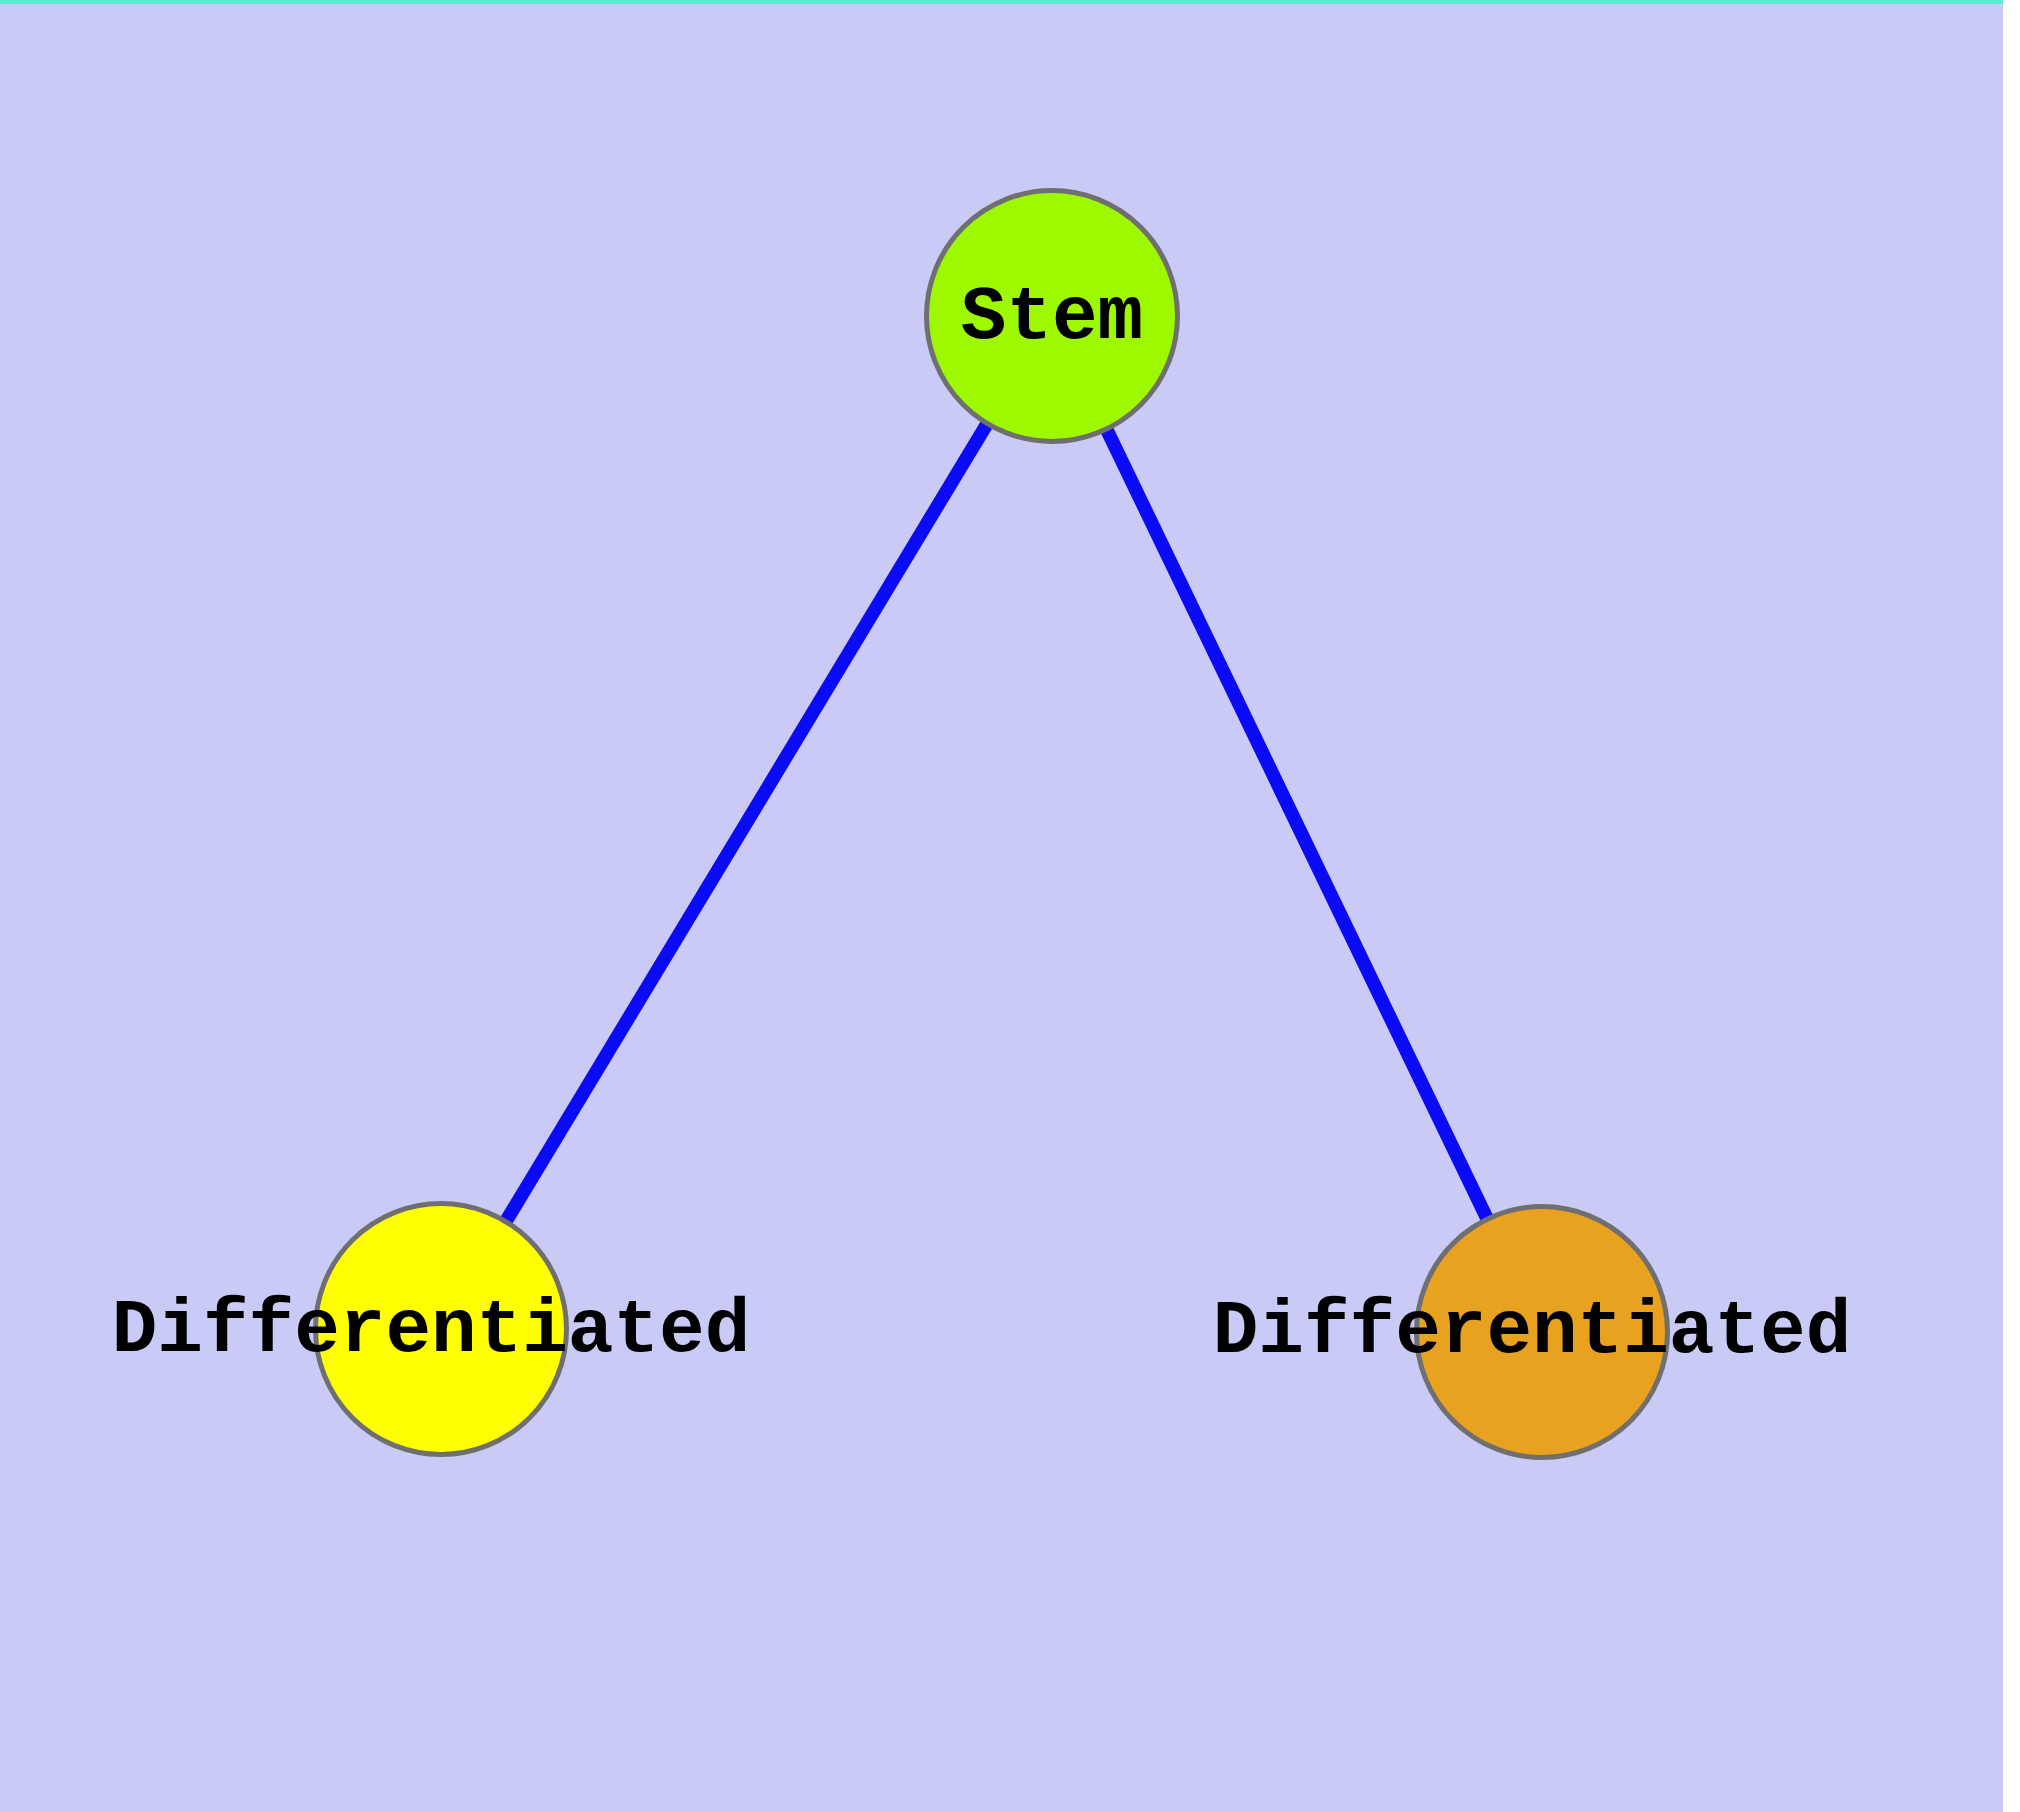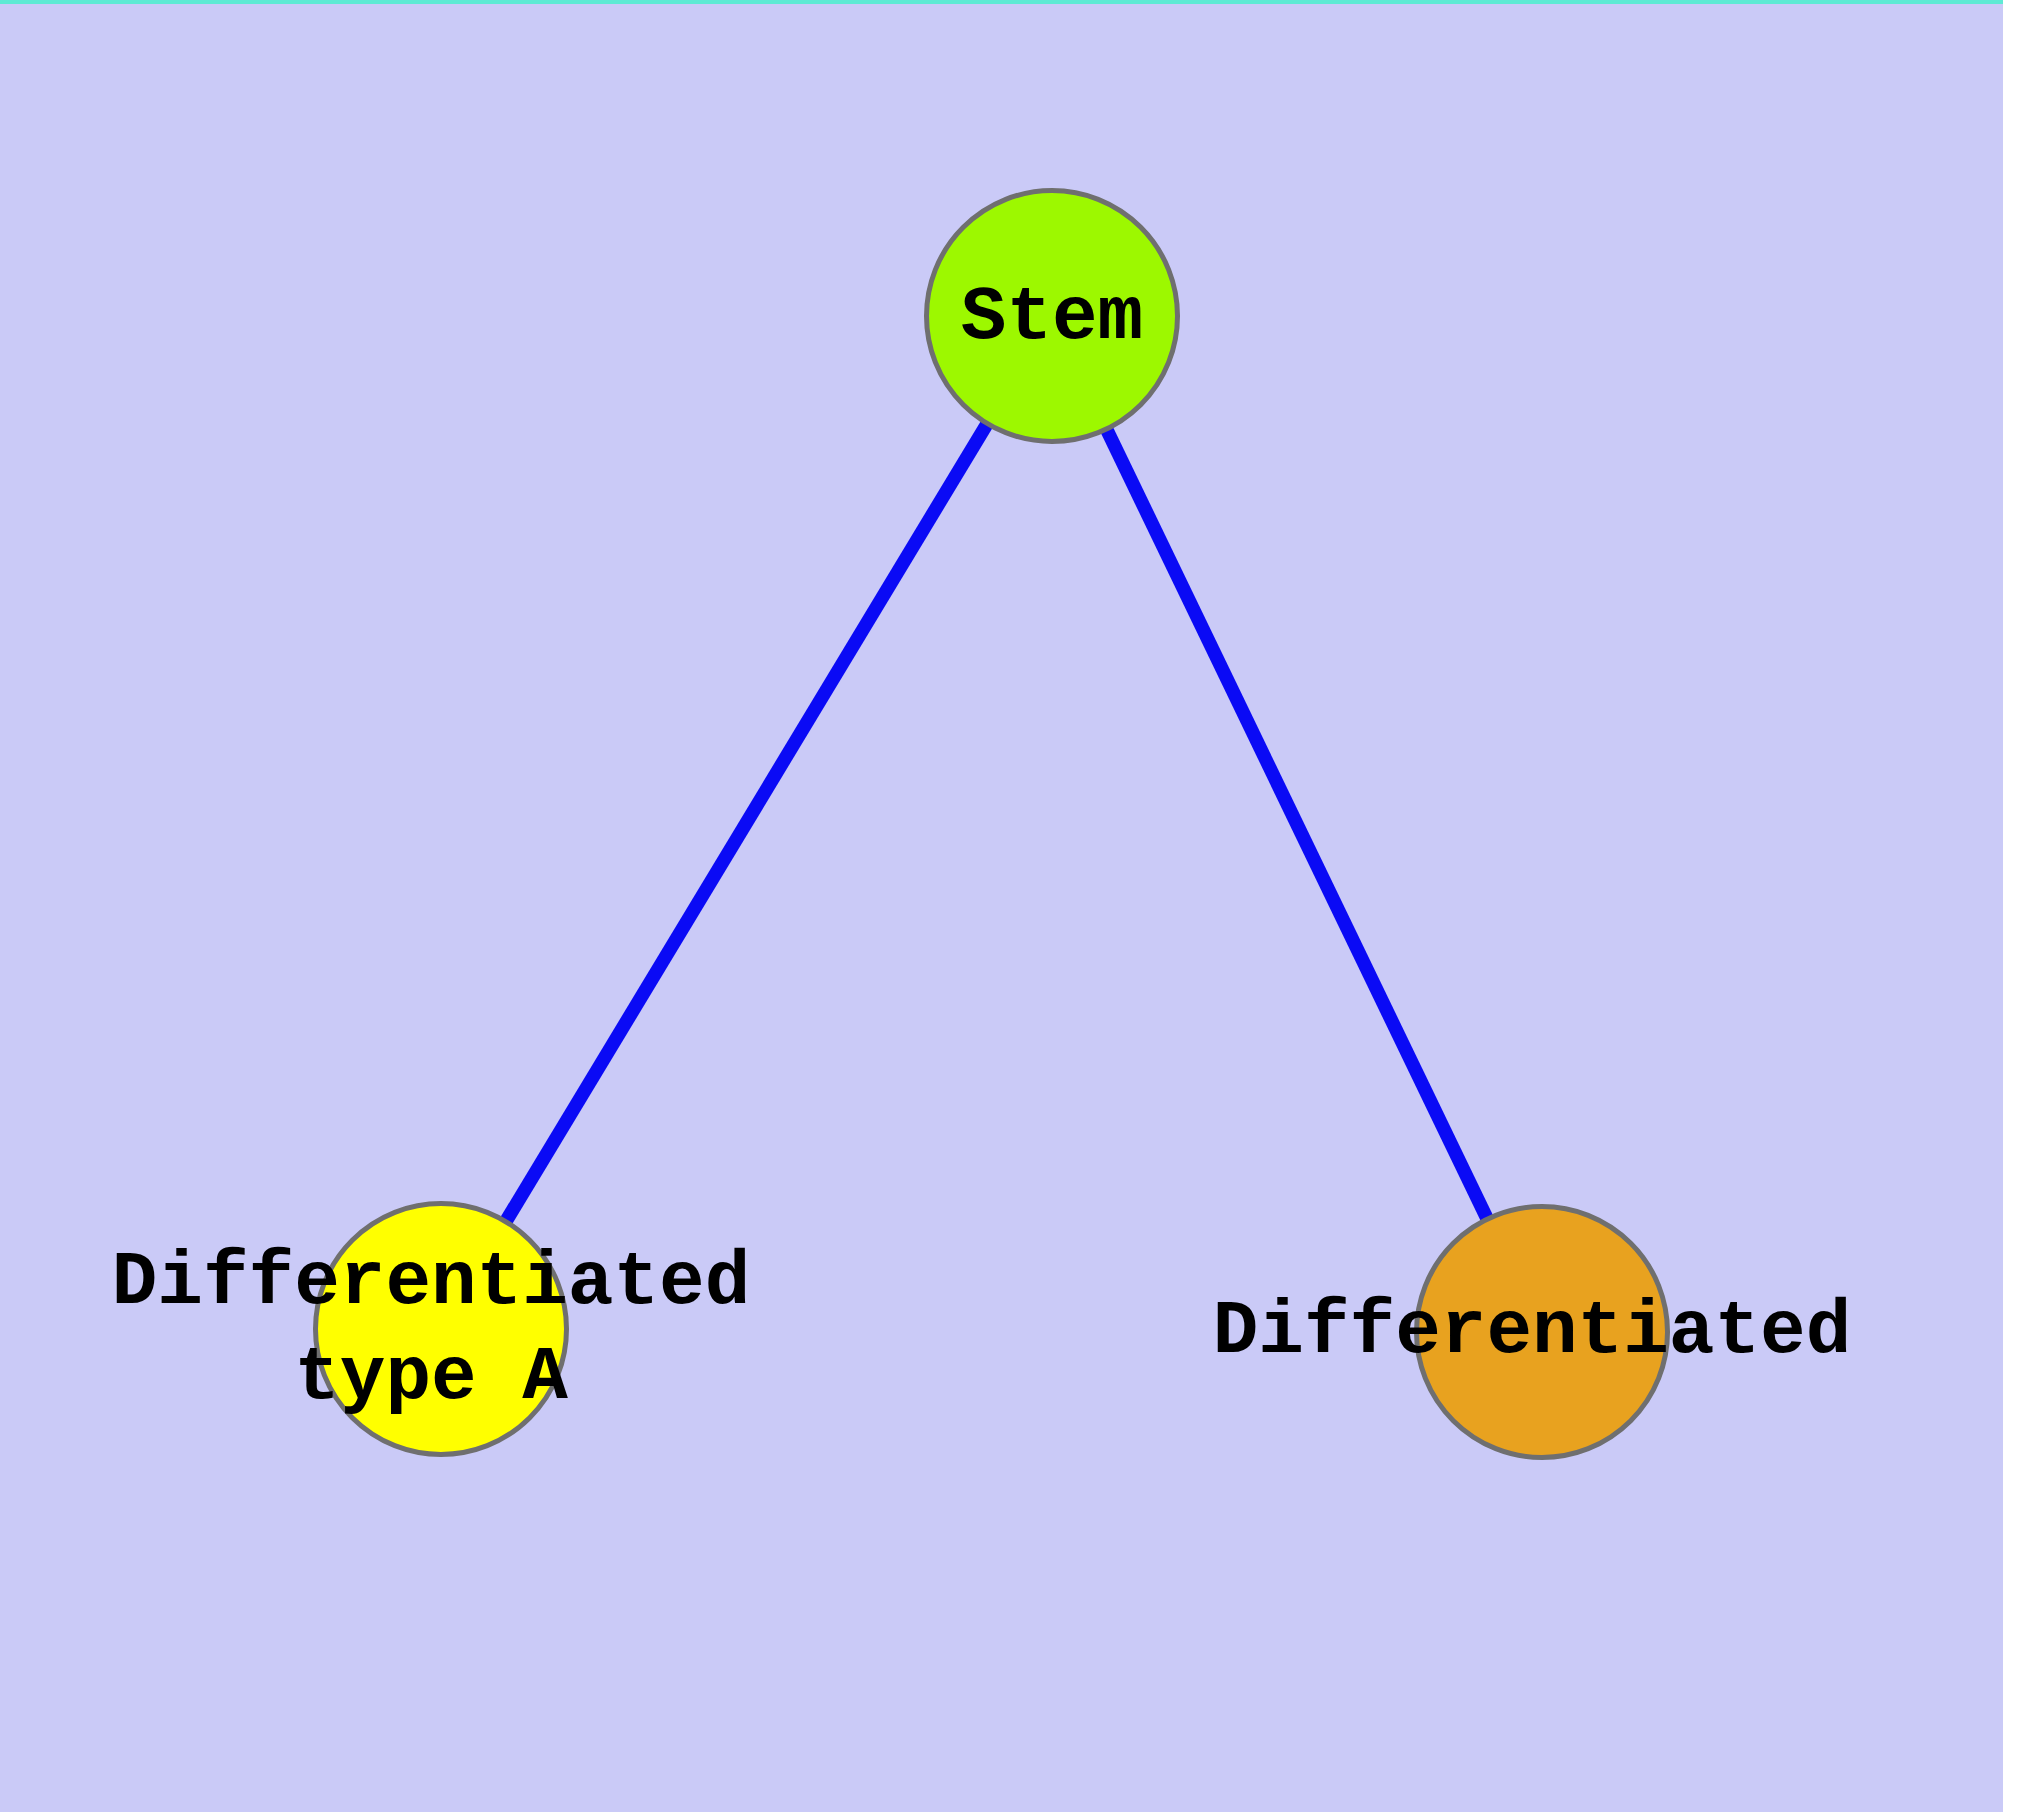--- a/index.html
+++ b/index.html
@@ -74,20 +74,19 @@
   <div class="node-circle stem" style="background-color: rgb(157, 248, 0);"></div>
   <div class="node-circle type-a" style="background-color: rgb(255, 255, 0);"></div>
   <div class="node-circle type-b" style="background-color: rgb(232, 162, 31);"></div>
 
   <div class="node-label stem">
     <div>Stem</div>
   </div>
 
   <div class="node-label type-a">
     <div>Differentiated</div>
-    <div>type A</div>
   </div>
 
   <div class="node-label type-b">
     <div>Differentiated</div>
   </div>
 </div>
 
 
 </body></html>

